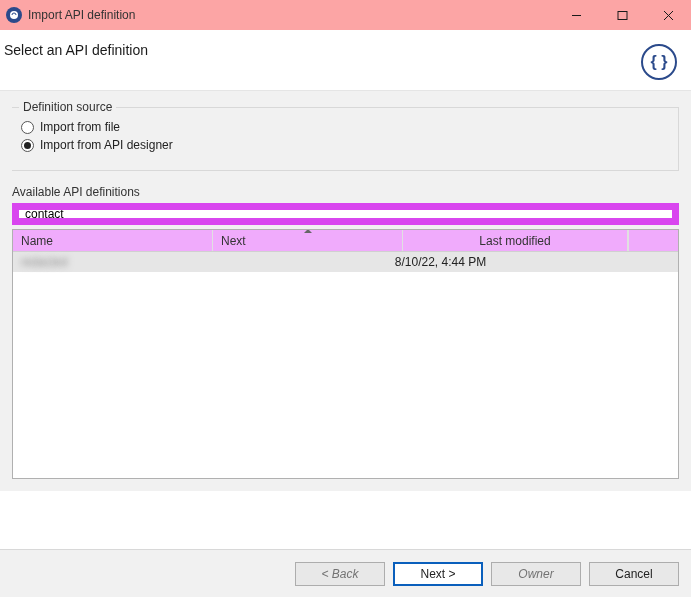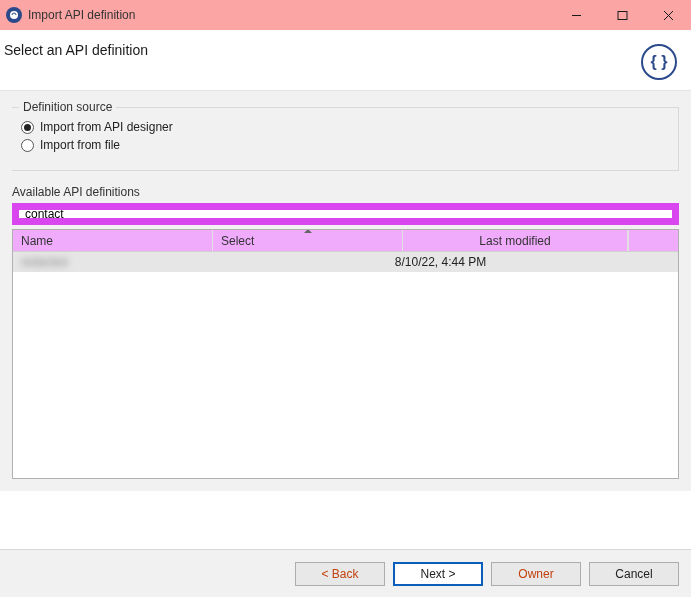--- a/index.html
+++ b/index.html
@@ -186,22 +186,23 @@
     width: 90px;
     height: 24px;
     border: 1px solid #adadad;
     background: #e8e8e8;
     font-size: 12px;
     font-family: inherit;
     color: #222;
     cursor: pointer;
   }
   .btn.disabled {
-    color: #c2410c;
+    color: #737373;
     cursor: default;
+    font-style: italic;
   }
   .btn.primary {
     background: #fff;
     border: 2px solid #0a5fbc;
     padding: 0;
   }
 </style>
 </head>
 <body>
 
@@ -239,41 +240,41 @@
     <span>{ }</span>
   </div>
 </div>
 
 <div class="form-area">
 
   <div class="group">
     <div class="group-legend">Definition source</div>
     <div class="group-inner">
       <div class="radio-row">
+        <span class="radio"></span>
+        <span>Import from file</span>
+      </div>
+      <div class="radio-row">
         <span class="radio checked"></span>
         <span>Import from API designer</span>
-      </div>
-      <div class="radio-row">
-        <span class="radio"></span>
-        <span>Import from file</span>
       </div>
     </div>
   </div>
 
   <div class="avail-label">Available API definitions</div>
 
   <input class="search-input" type="text" value="contact" style="">
 
   <div class="table-wrap">
     <div class="table-head">
       <div class="th name">
         <span>Name</span>
       </div>
       <div class="th owner">
-        <span>Select</span>
+        <span>Next</span>
         <span class="sort-ind"></span>
       </div>
       <div class="th last">
         <span>Last modified</span>
       </div>
       <div class="th table-extra"></div>
     </div>
     <div class="table-row">
       <div class="td owner">redacted</div>
       <div class="td last">8/10/22, 4:44 PM</div>

